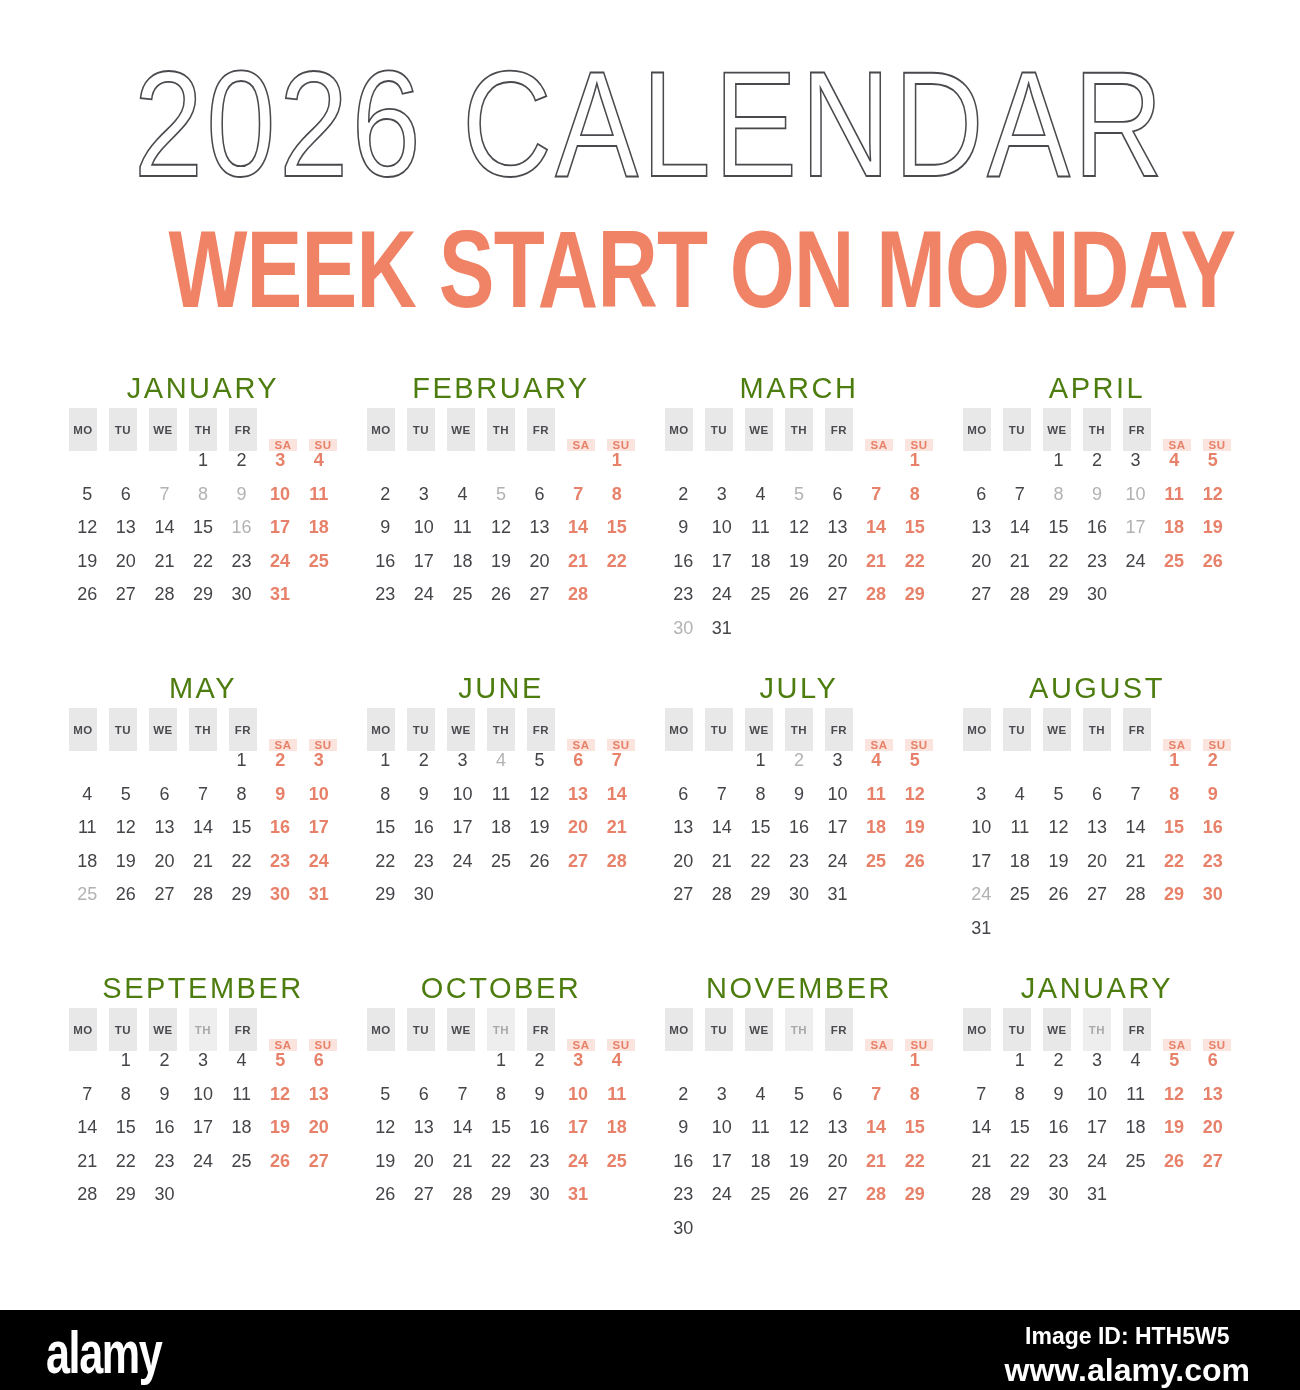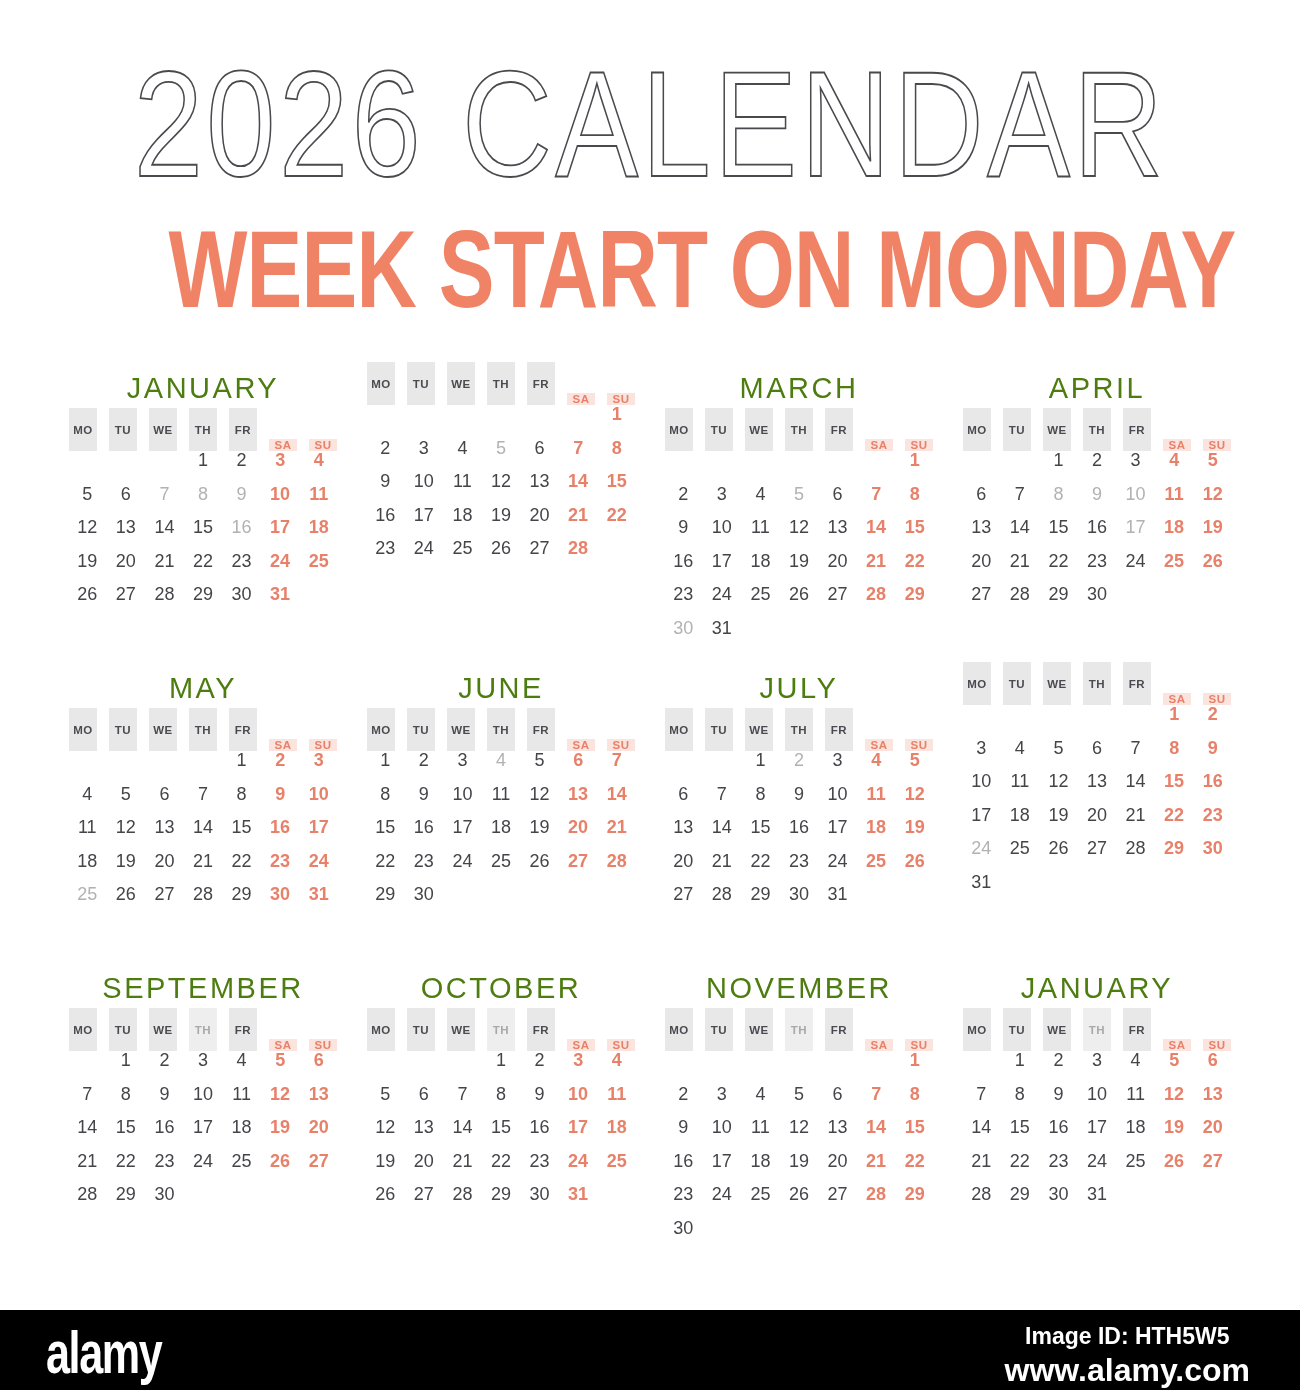--- a/index.html
+++ b/index.html
@@ -206,20 +206,21 @@
           <div class="date-cell">26</div>
           <div class="date-cell">27</div>
           <div class="date-cell">28</div>
           <div class="date-cell">29</div>
           <div class="date-cell">30</div>
           <div class="date-cell wk">31</div>
           <div class="empty-cell"></div>
         </div>
       </div>
       <div class="month">
+        <div class="month-name">FEBRUARY</div>
         <div class="dow-row">
           <div class="dow-cell">MO</div>
           <div class="dow-cell">TU</div>
           <div class="dow-cell">WE</div>
           <div class="dow-cell">TH</div>
           <div class="dow-cell">FR</div>
           <div class="dow-cell wk">SA</div>
           <div class="dow-cell wk">SU</div>
         </div>
         <div class="week-row">
@@ -556,20 +557,21 @@
           <div class="date-cell">27</div>
           <div class="date-cell">28</div>
           <div class="date-cell">29</div>
           <div class="date-cell">30</div>
           <div class="date-cell">31</div>
           <div class="empty-cell"></div>
           <div class="empty-cell"></div>
         </div>
       </div>
       <div class="month">
+        <div class="month-name">AUGUST</div>
         <div class="dow-row">
           <div class="dow-cell">MO</div>
           <div class="dow-cell">TU</div>
           <div class="dow-cell">WE</div>
           <div class="dow-cell">TH</div>
           <div class="dow-cell">FR</div>
           <div class="dow-cell wk">SA</div>
           <div class="dow-cell wk">SU</div>
         </div>
         <div class="week-row">

